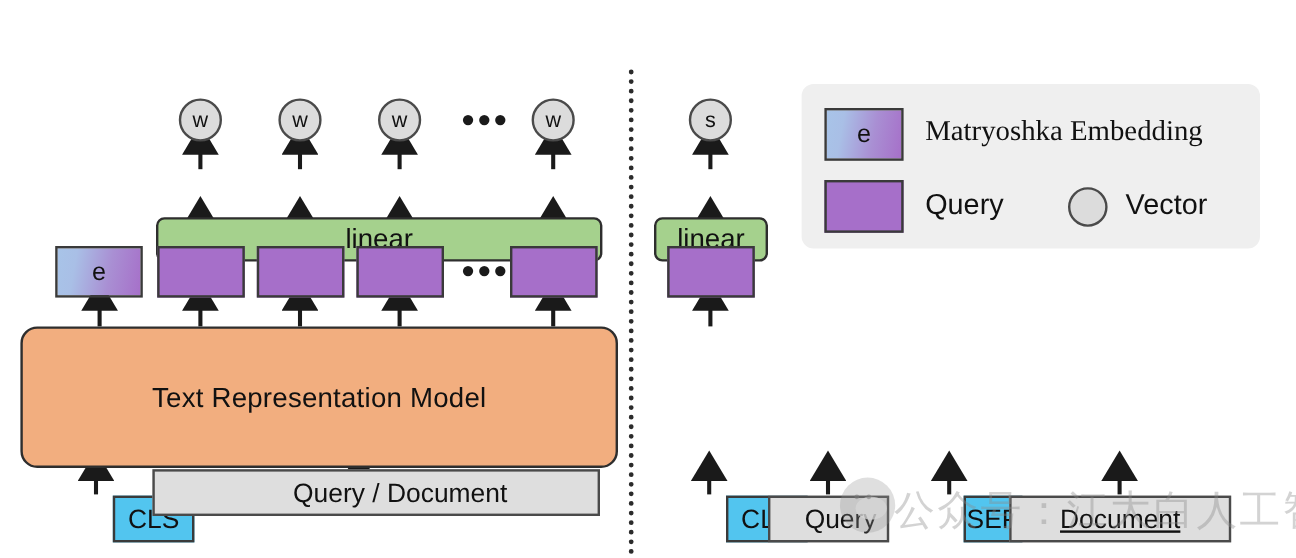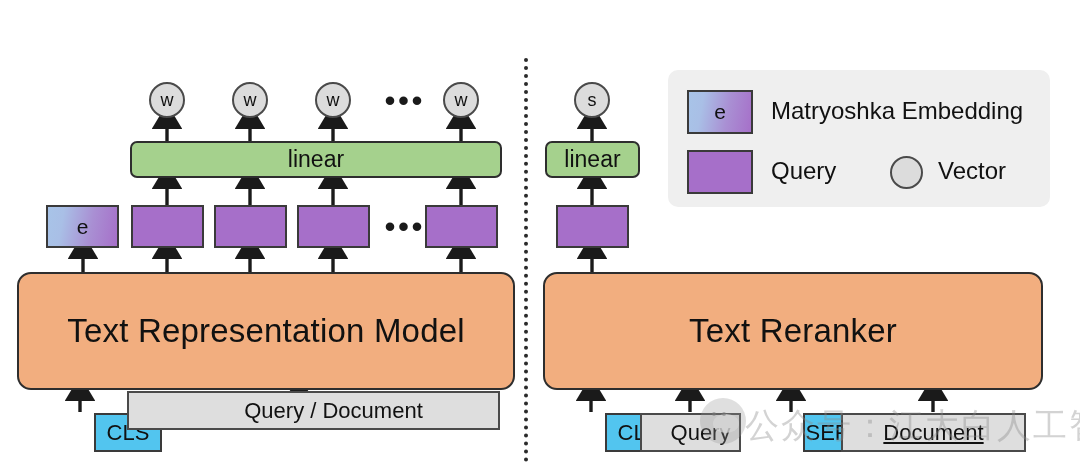--- a/index.html
+++ b/index.html
@@ -25,27 +25,28 @@
     justify-content: center;
     color: #111;
     white-space: nowrap;
   }
   .rounded-lg { border-radius: 14px; }
   .rounded-sm { border-radius: 7px; }
 
   .orange {
     background: #f2ae7f;
     border: 2px solid #2e2e2e;
-    font-size: 33px;
+    font-size: 23px;
     letter-spacing: .2px;
   }
   .green {
     background: #a5d18d;
     border: 2px solid #2e2e2e;
     font-size: 23px;
+    margin-top: 40px;
   }
   .vector {
     background: #a66fc9;
     border: 2px solid #3a3a3a;
   }
   .matryoshka {
     background: linear-gradient(100deg, #a8c4e8 0%, #a9bfe6 22%, #a98fd3 62%, #a670c9 100%);
     border: 2px solid #3a3a3a;
     font-size: 21px;
   }
@@ -224,43 +225,40 @@
   <div class="abs circle" style="left:574px; top:82px; width:36px; height:36px;">
     <span>s</span>
   </div>
 
   <div class="abs box green rounded-sm" style="left:545px; top:141px; width:95px; height:37px;">
     <span>linear</span>
   </div>
 
   <div class="abs box vector" style="left:556px; top:205px; width:73px; height:43px;"></div>
 
-  <div class="abs box orange rounded-lg" style="left:543px; top:272px; width:500px; height:118px;">
-    <span>Text Reranker</span>
-  </div>
 
   <div class="abs box blue" style="left:557px; top:413px; width:68px; height:39px;">
     <span>CLS</span>
   </div>
   <div class="abs box grey" style="left:640px; top:413px; width:101px; height:39px;padding-left:20px;">
     <span>Query</span>
   </div>
   <div class="abs box blue" style="left:755px; top:413px; width:49px; height:39px;">
     <span>SEP</span>
   </div>
   <div class="abs box grey" style="left:841px; top:413px; width:185px; height:39px;text-decoration:underline;">
     <span>Document</span>
   </div>
 
   <div class="abs legend" style="left:668px; top:70px; width:382px; height:137px;">
 
     <div class="abs box matryoshka" style="left:19px; top:20px; width:66px; height:44px;">
       <span>e</span>
     </div>
-    <div class="abs legend-label" style="left:103px; top:27px;">Matryoshka Embedding</div>
+    <div class="abs legend-label" style="left:103px; top:27px;font-family:Liberation Serif, serif;">Matryoshka Embedding</div>
 
     <div class="abs box vector" style="left:19px; top:80px; width:66px; height:44px;"></div>
     <div class="abs legend-label" style="left:103px; top:87px;">Query</div>
 
     <div class="abs circle" style="left:222px; top:86px; width:33px; height:33px;"></div>
     <div class="abs legend-label" style="left:270px; top:87px;">Vector</div>
   </div>
 
   <div class="wm-badge" style="left:700px; top:398px;"></div>
   <div class="wm-dot" style="left:712px; top:412px;"></div>

